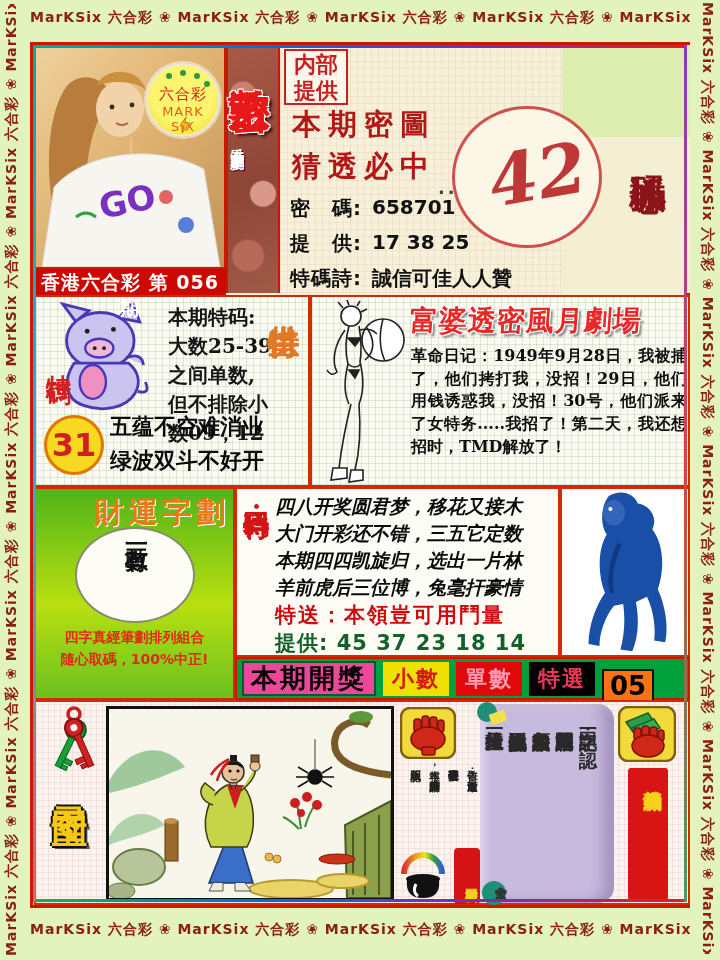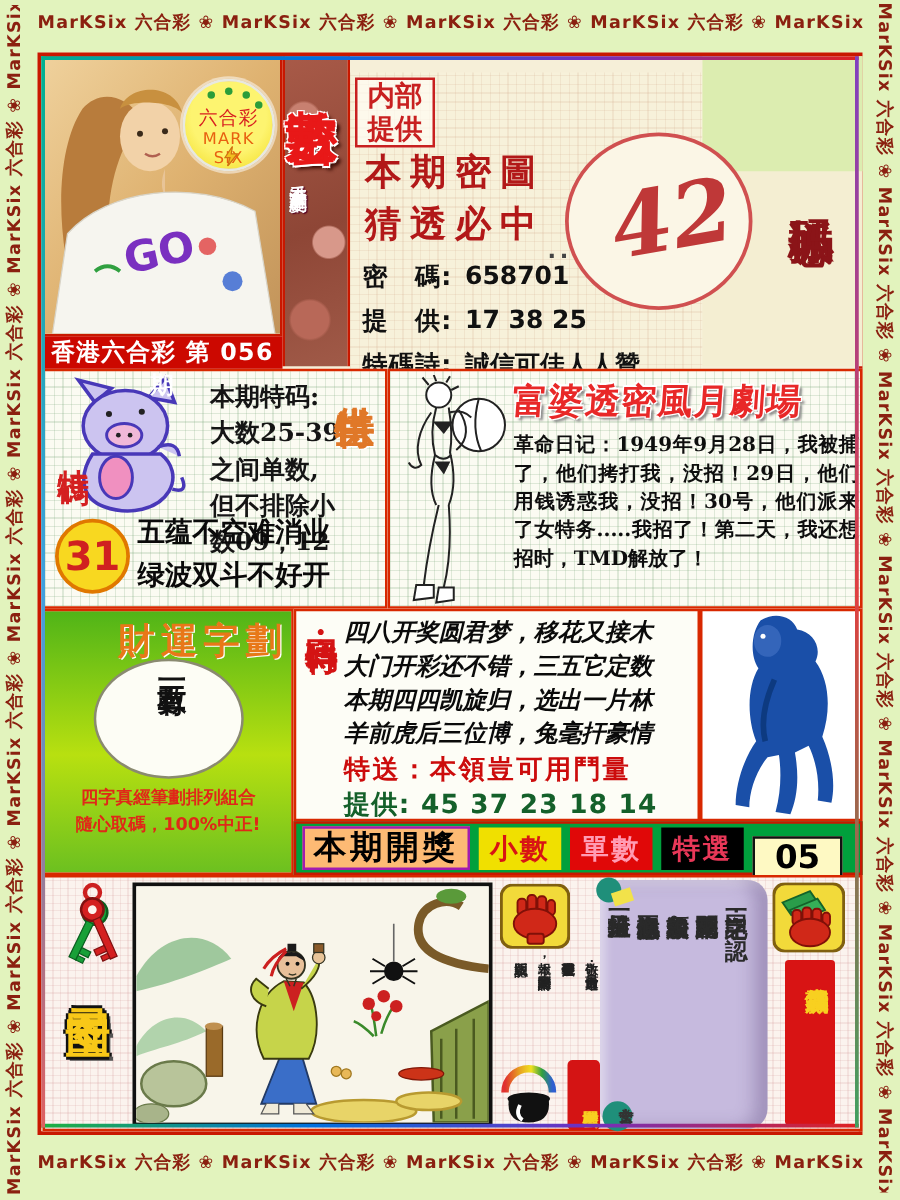--- a/index.html
+++ b/index.html
@@ -20,21 +20,21 @@
   .rl-t { left:33px; top:45px; width:654px; height:3px; background:linear-gradient(90deg,#00b090,#0070e0,#7030c0,#e02020); }
   .rl-b { left:33px; top:899px; width:654px; height:3px; background:linear-gradient(90deg,#20b040,#0070e0,#7030c0,#e02020); }
   .rl-l { left:33px; top:45px; width:3px; height:857px; background:linear-gradient(180deg,#00b090,#40a0e0,#e06060); }
   .rl-r { left:684px; top:45px; width:3px; height:857px; background:linear-gradient(180deg,#8040c0,#e04040,#40a060); }
 
   .panel { position:absolute; z-index:2; }
   .v { writing-mode:vertical-rl; text-orientation:upright; }
   .vcols { writing-mode:vertical-rl; text-orientation:upright; white-space:pre-line; }
   .grid-cream { background-color:#f7f1da;
     background-image:repeating-linear-gradient(0deg, rgba(205,160,130,.16) 0 1px, transparent 1px 7px),
-                     repeating-linear-gradient(90deg, rgba(205,160,130,.16) 0 1px, transparent 1px 7px);margin-top:13px; }
+                     repeating-linear-gradient(90deg, rgba(205,160,130,.16) 0 1px, transparent 1px 7px); }
   .grid-paper { background-color:#fbfbf2;
     background-image:repeating-linear-gradient(0deg, rgba(120,165,120,.22) 0 1px, transparent 1px 7px),
                      repeating-linear-gradient(90deg, rgba(120,165,120,.22) 0 1px, transparent 1px 7px); }
   .grid-pink { background-color:#fbf3ee;
     background-image:repeating-linear-gradient(0deg, rgba(210,150,150,.18) 0 1px, transparent 1px 6px),
                      repeating-linear-gradient(90deg, rgba(210,150,150,.18) 0 1px, transparent 1px 6px); }
 
   
   .photo { left:34px; top:45px; width:192px; height:224px; border:2px solid #c81800; overflow:hidden; }
   .badge { position:absolute; right:4px; top:16px; width:74px; height:74px; border-radius:50%;
@@ -118,27 +118,27 @@
   .sc-poem { position:absolute; left:38px; top:4px; width:284px; font-size:19px; font-weight:900; font-style:italic;
            color:#0a0a0a; line-height:1.42; white-space:pre-line; font-family:"DejaVu Serif", serif; }
   .sc-tesong { position:absolute; left:38px; top:112px; font-size:21px; font-weight:900; color:#cc0c0c;
            letter-spacing:2px; font-family:"DejaVu Serif", serif; }
   .sc-tigong { position:absolute; left:38px; top:140px; font-size:21px; font-weight:900; color:#14602a; letter-spacing:1px; }
 
   .monkey { left:560px; top:487px; width:130px; height:170px; background:#fff; border:2px solid #d82800; }
 
   .kaijiang { left:235px; top:657px; width:455px; height:43px; background:#00a03c; border:2px solid #c81800;
            display:flex; align-items:center; gap:7px; padding:0 5px; }
-  .kj-label { background:#fdba74; border:2px solid #a21caf; color:#000; font-size:26px; font-weight:900;
+  .kj-label { background:#ec4899; border:2px solid #14532d; color:#000; font-size:26px; font-weight:900;
            letter-spacing:3px; padding:0 7px; line-height:31px; }
   .kj-tag { font-size:22px; font-weight:900; padding:2px 9px; letter-spacing:2px; }
   .kj-t0 { background:#f0e000; color:#d81414; }
   .kj-t1 { background:#e00808; color:#ff9cb4; }
   .kj-t2 { background:#000000; color:#e83858; }
-  .kj-num { background:#fef9c3; border:2px solid #111; color:#000; font-size:26px; font-weight:900; padding:0 16px; line-height:31px;margin-top:16px; }
+  .kj-num { background:#f97316; border:2px solid #111; color:#000; font-size:26px; font-weight:900; padding:0 6px; line-height:31px;margin-top:16px; }
 
   
   .treasure { left:34px; top:700px; width:656px; height:205px; border:2px solid #d82800; }
   .xb-title { position:absolute; left:12px; top:76px; font-size:36px; font-weight:900; color:#f8c818; line-height:1.18;
            letter-spacing:2px;
            text-shadow:2px 0 0 #111,-2px 0 0 #111,0 2px 0 #111,0 -2px 0 #111,3px 3px 0 #555; }
   .keys { position:absolute; left:6px; top:4px; }
   .comic { position:absolute; left:70px; top:4px; width:288px; height:195px; border:3px solid #111; background:#faf7ec; }
   .fist1 { position:absolute; left:364px; top:5px; }
   .warning { position:absolute; left:360px; top:60px; width:86px; height:96px; font-size:10.5px; font-weight:bold;

